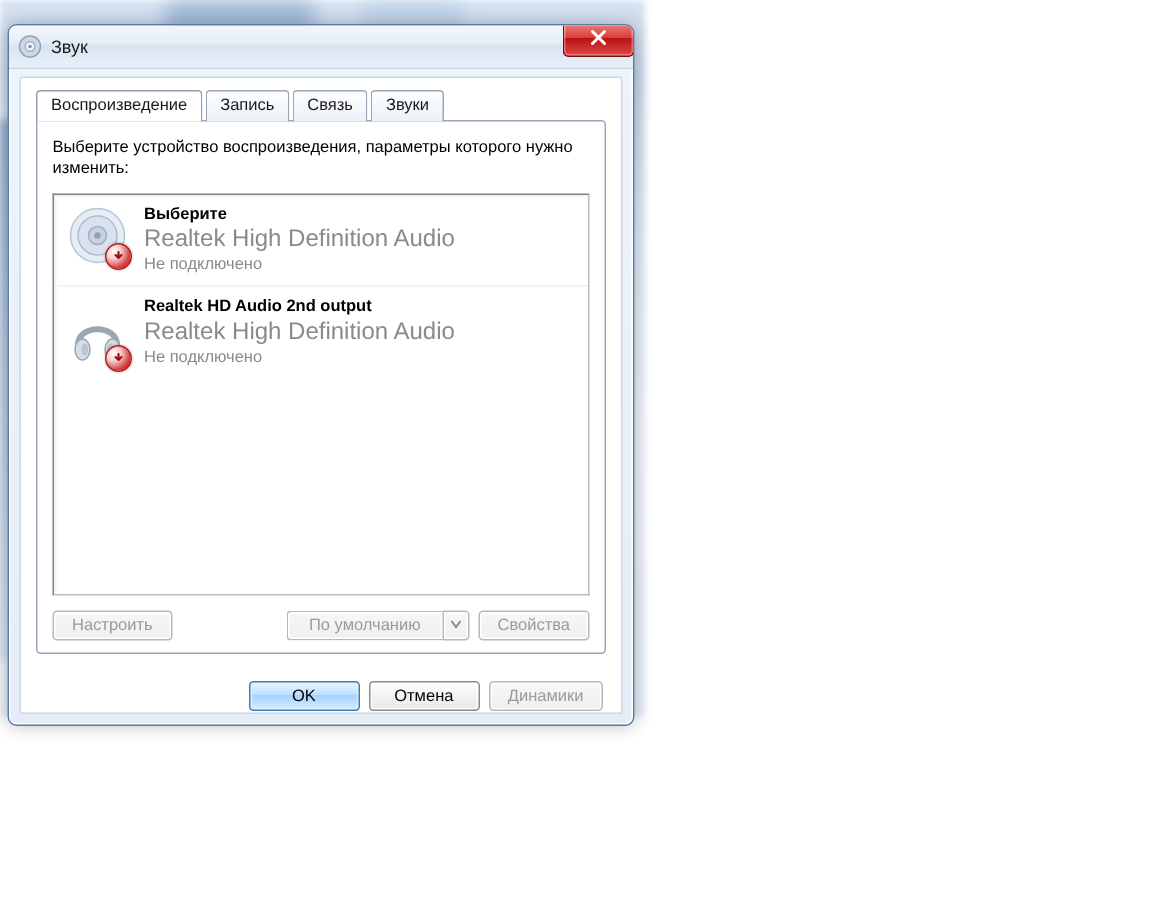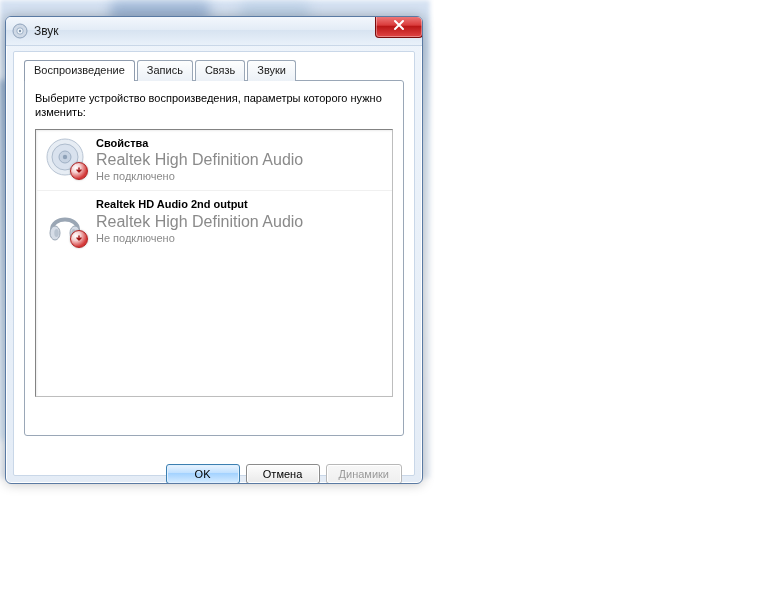--- a/index.html
+++ b/index.html
@@ -215,21 +215,21 @@
     border-radius: 0 3px 3px 0;
     display:flex; align-items:center; justify-content:center;
   }
   .split .drop svg { width:8px; height:8px; }
 
   
   .dialog-buttons {
     display: flex;
     justify-content: flex-end;
     gap: 6px;
-    margin-top: 28px;
+    margin-top: 18px;
     padding-right: 2px;
   }
   .btn.primary {
     background: linear-gradient(180deg,#eaf4ff,#bfe0ff 45%,#a3d2ff 46%,#d6ecff);
     border-color:#3c7fb1;
     box-shadow: inset 0 0 0 1px #dff0ff;
     min-width: 74px;
   }
   .btn.std { min-width: 74px; }
 </style>
@@ -284,21 +284,21 @@
               <ellipse cx="21" cy="21" rx="6" ry="6" fill="#c7d3e2" stroke="#9fb0c4"></ellipse>
               <ellipse cx="21" cy="21" rx="2.2" ry="2.2" fill="#8fa2b8"></ellipse>
             </svg>
             <div class="badge">
               <svg viewBox="0 0 8 8">
                   <path d="M4 1 L4 5 M4 5 L2 3 M4 5 L6 3" stroke="#9c0e0e" stroke-width="1.4" fill="none" stroke-linecap="round"></path>
                 </svg>
             </div>
           </div>
           <div class="texts">
-            <div class="name">Свойства</div>
+            <div class="name">Выберите</div>
             <div class="driver">Realtek High Definition Audio</div>
             <div class="status">Не подключено</div>
           </div>
         </div>
 
         <div class="device">
           <div class="icon-wrap">
             <svg viewBox="0 0 42 42">
               <path d="M8 26 C8 12 34 12 34 26" stroke="#9aa6b4" stroke-width="4" fill="none" stroke-linecap="round"></path>
               <ellipse cx="11" cy="29" rx="5" ry="7" fill="#d6dde7" stroke="#9aa6b4"></ellipse>
@@ -314,20 +314,35 @@
           </div>
           <div class="texts">
             <div class="name">Realtek HD Audio 2nd output</div>
             <div class="driver">Realtek High Definition Audio</div>
             <div class="status">Не подключено</div>
           </div>
         </div>
 
       </div>
 
+      <div class="row-buttons">
+        <div class="btn disabled">Настроить</div>
+        <div class="spacer"></div>
+        <div class="split">
+          <div class="btn disabled main">По умолчанию</div>
+          <div class="btn disabled drop">
+            <span>
+              <svg viewBox="0 0 8 8">
+                  <path d="M1 2 L4 6 L7 2" fill="none" stroke="#8a8a8a" stroke-width="1.3"></path>
+                </svg>
+            </span>
+          </div>
+        </div>
+        <div class="btn disabled">Свойства</div>
+      </div>
 
     </div>
 
     <div class="dialog-buttons">
       <div class="btn primary">OK</div>
       <div class="btn std">Отмена</div>
       <div class="btn disabled std">Динамики</div>
     </div>
 
   </div>

